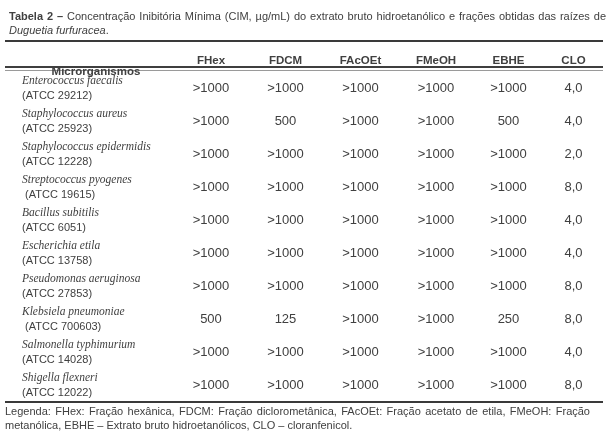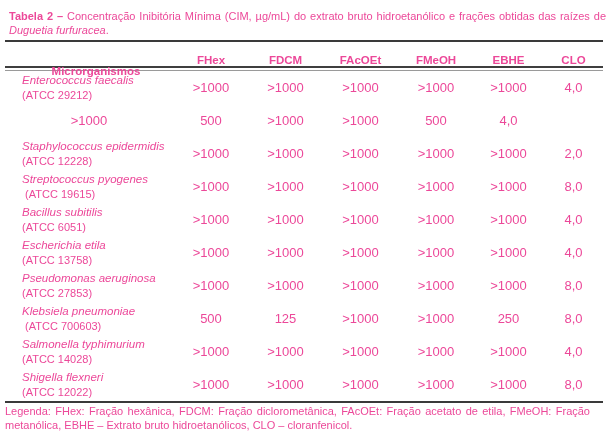--- a/index.html
+++ b/index.html
@@ -6,21 +6,21 @@
     margin: 0;
     padding: 0;
     background: #ffffff;
   }
   .page {
     position: relative;
     width: 616px;
     height: 431px;
     background: #ffffff;
     font-family: "Liberation Sans", "DejaVu Sans", sans-serif;
-    color: #ec4899;
+    color: #404040;
     overflow: hidden;
     box-sizing: border-box;
     padding: 9px 10px 0 5px;
   }
   .caption {
     margin: 0 0 3px 4px;
     font-size: 11px;
     line-height: 14px;
     text-align: justify;
     text-justify: inter-word;
@@ -67,20 +67,21 @@
     display: flex;
     flex-direction: column;
     justify-content: center;
     gap: 3px;
   }
   .org {
     font-style: italic;
     font-size: 11.5px;
     line-height: 12px;
     white-space: pre-wrap;
+    font-family: Liberation Serif, serif;
   }
   .strain {
     font-size: 11px;
     line-height: 12px;
     white-space: pre-wrap;
   }
   .cell.val {
     font-size: 13px;
     text-align: center;
     white-space: nowrap;
@@ -123,20 +124,24 @@
     </div>
     <div class="cell val">&gt;1000</div>
     <div class="cell val">&gt;1000</div>
     <div class="cell val">&gt;1000</div>
     <div class="cell val">&gt;1000</div>
     <div class="cell val">&gt;1000</div>
     <div class="cell val">4,0</div>
   </div>
 
   <div class="grid row">
+    <div class="cell first">
+      <span class="org">Staphylococcus aureus</span>
+      <span class="strain">(ATCC 25923)</span>
+    </div>
     <div class="cell val">&gt;1000</div>
     <div class="cell val">500</div>
     <div class="cell val">&gt;1000</div>
     <div class="cell val">&gt;1000</div>
     <div class="cell val">500</div>
     <div class="cell val">4,0</div>
   </div>
 
   <div class="grid row">
     <div class="cell first">

